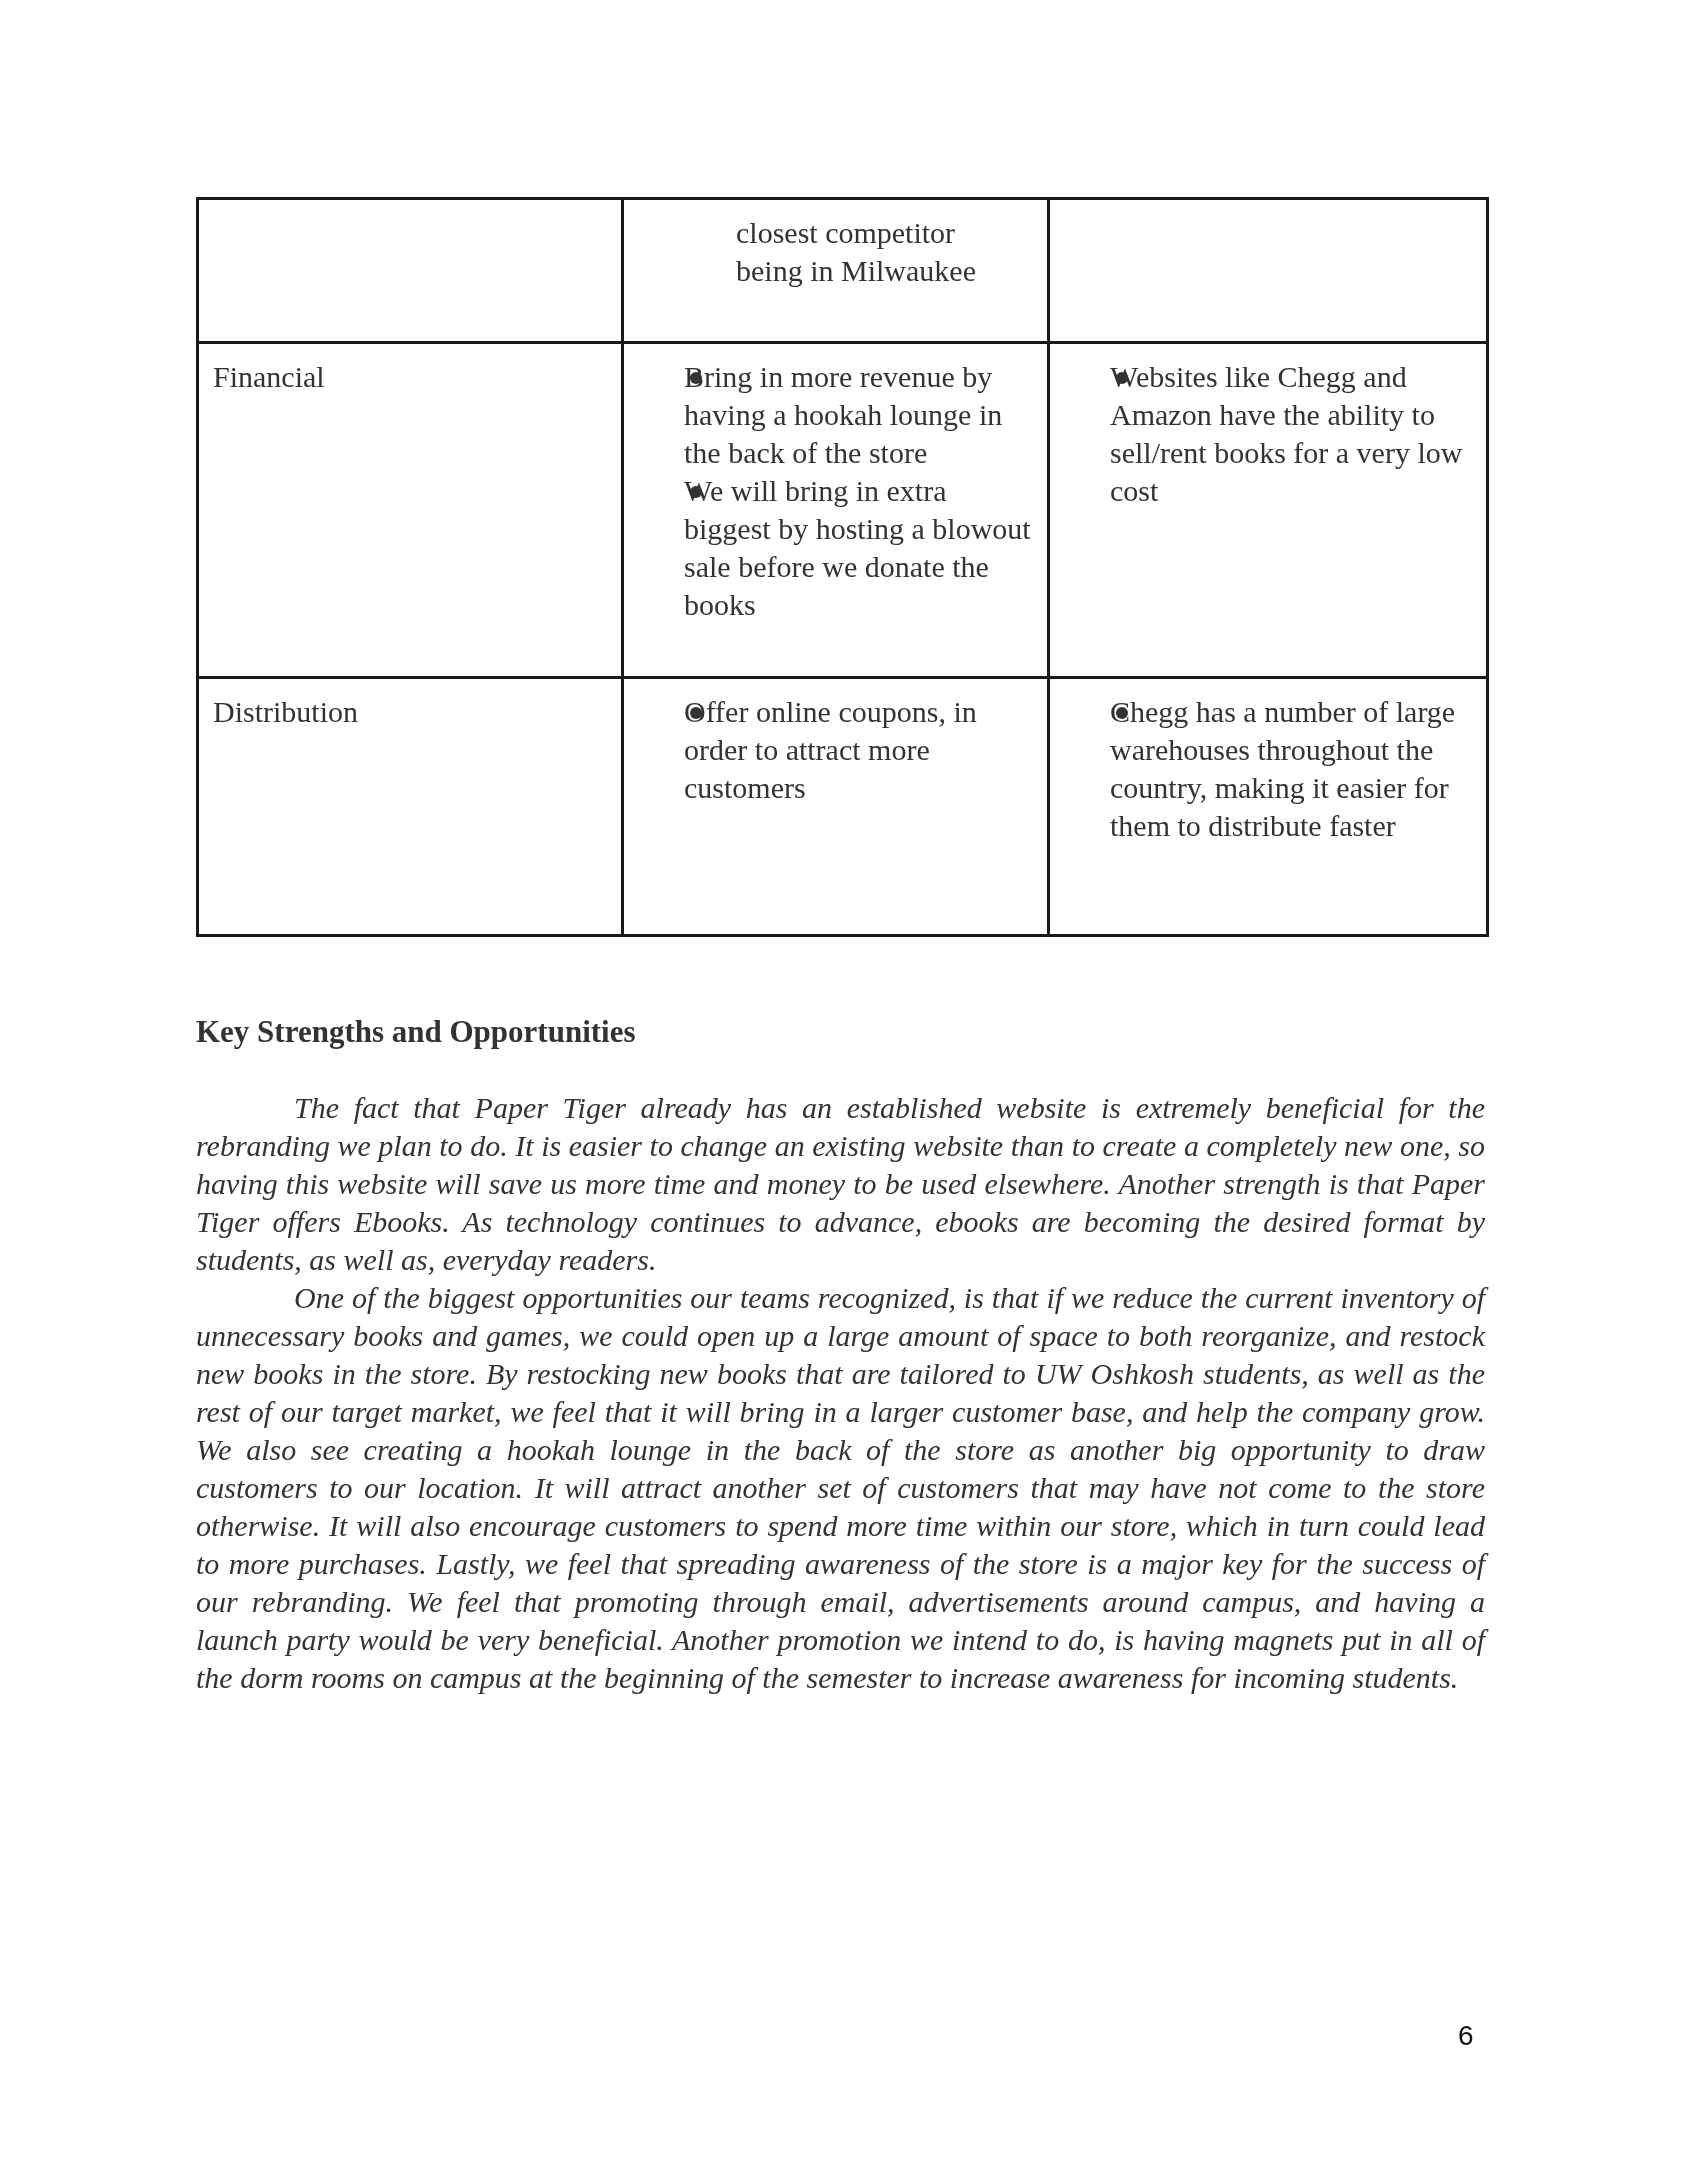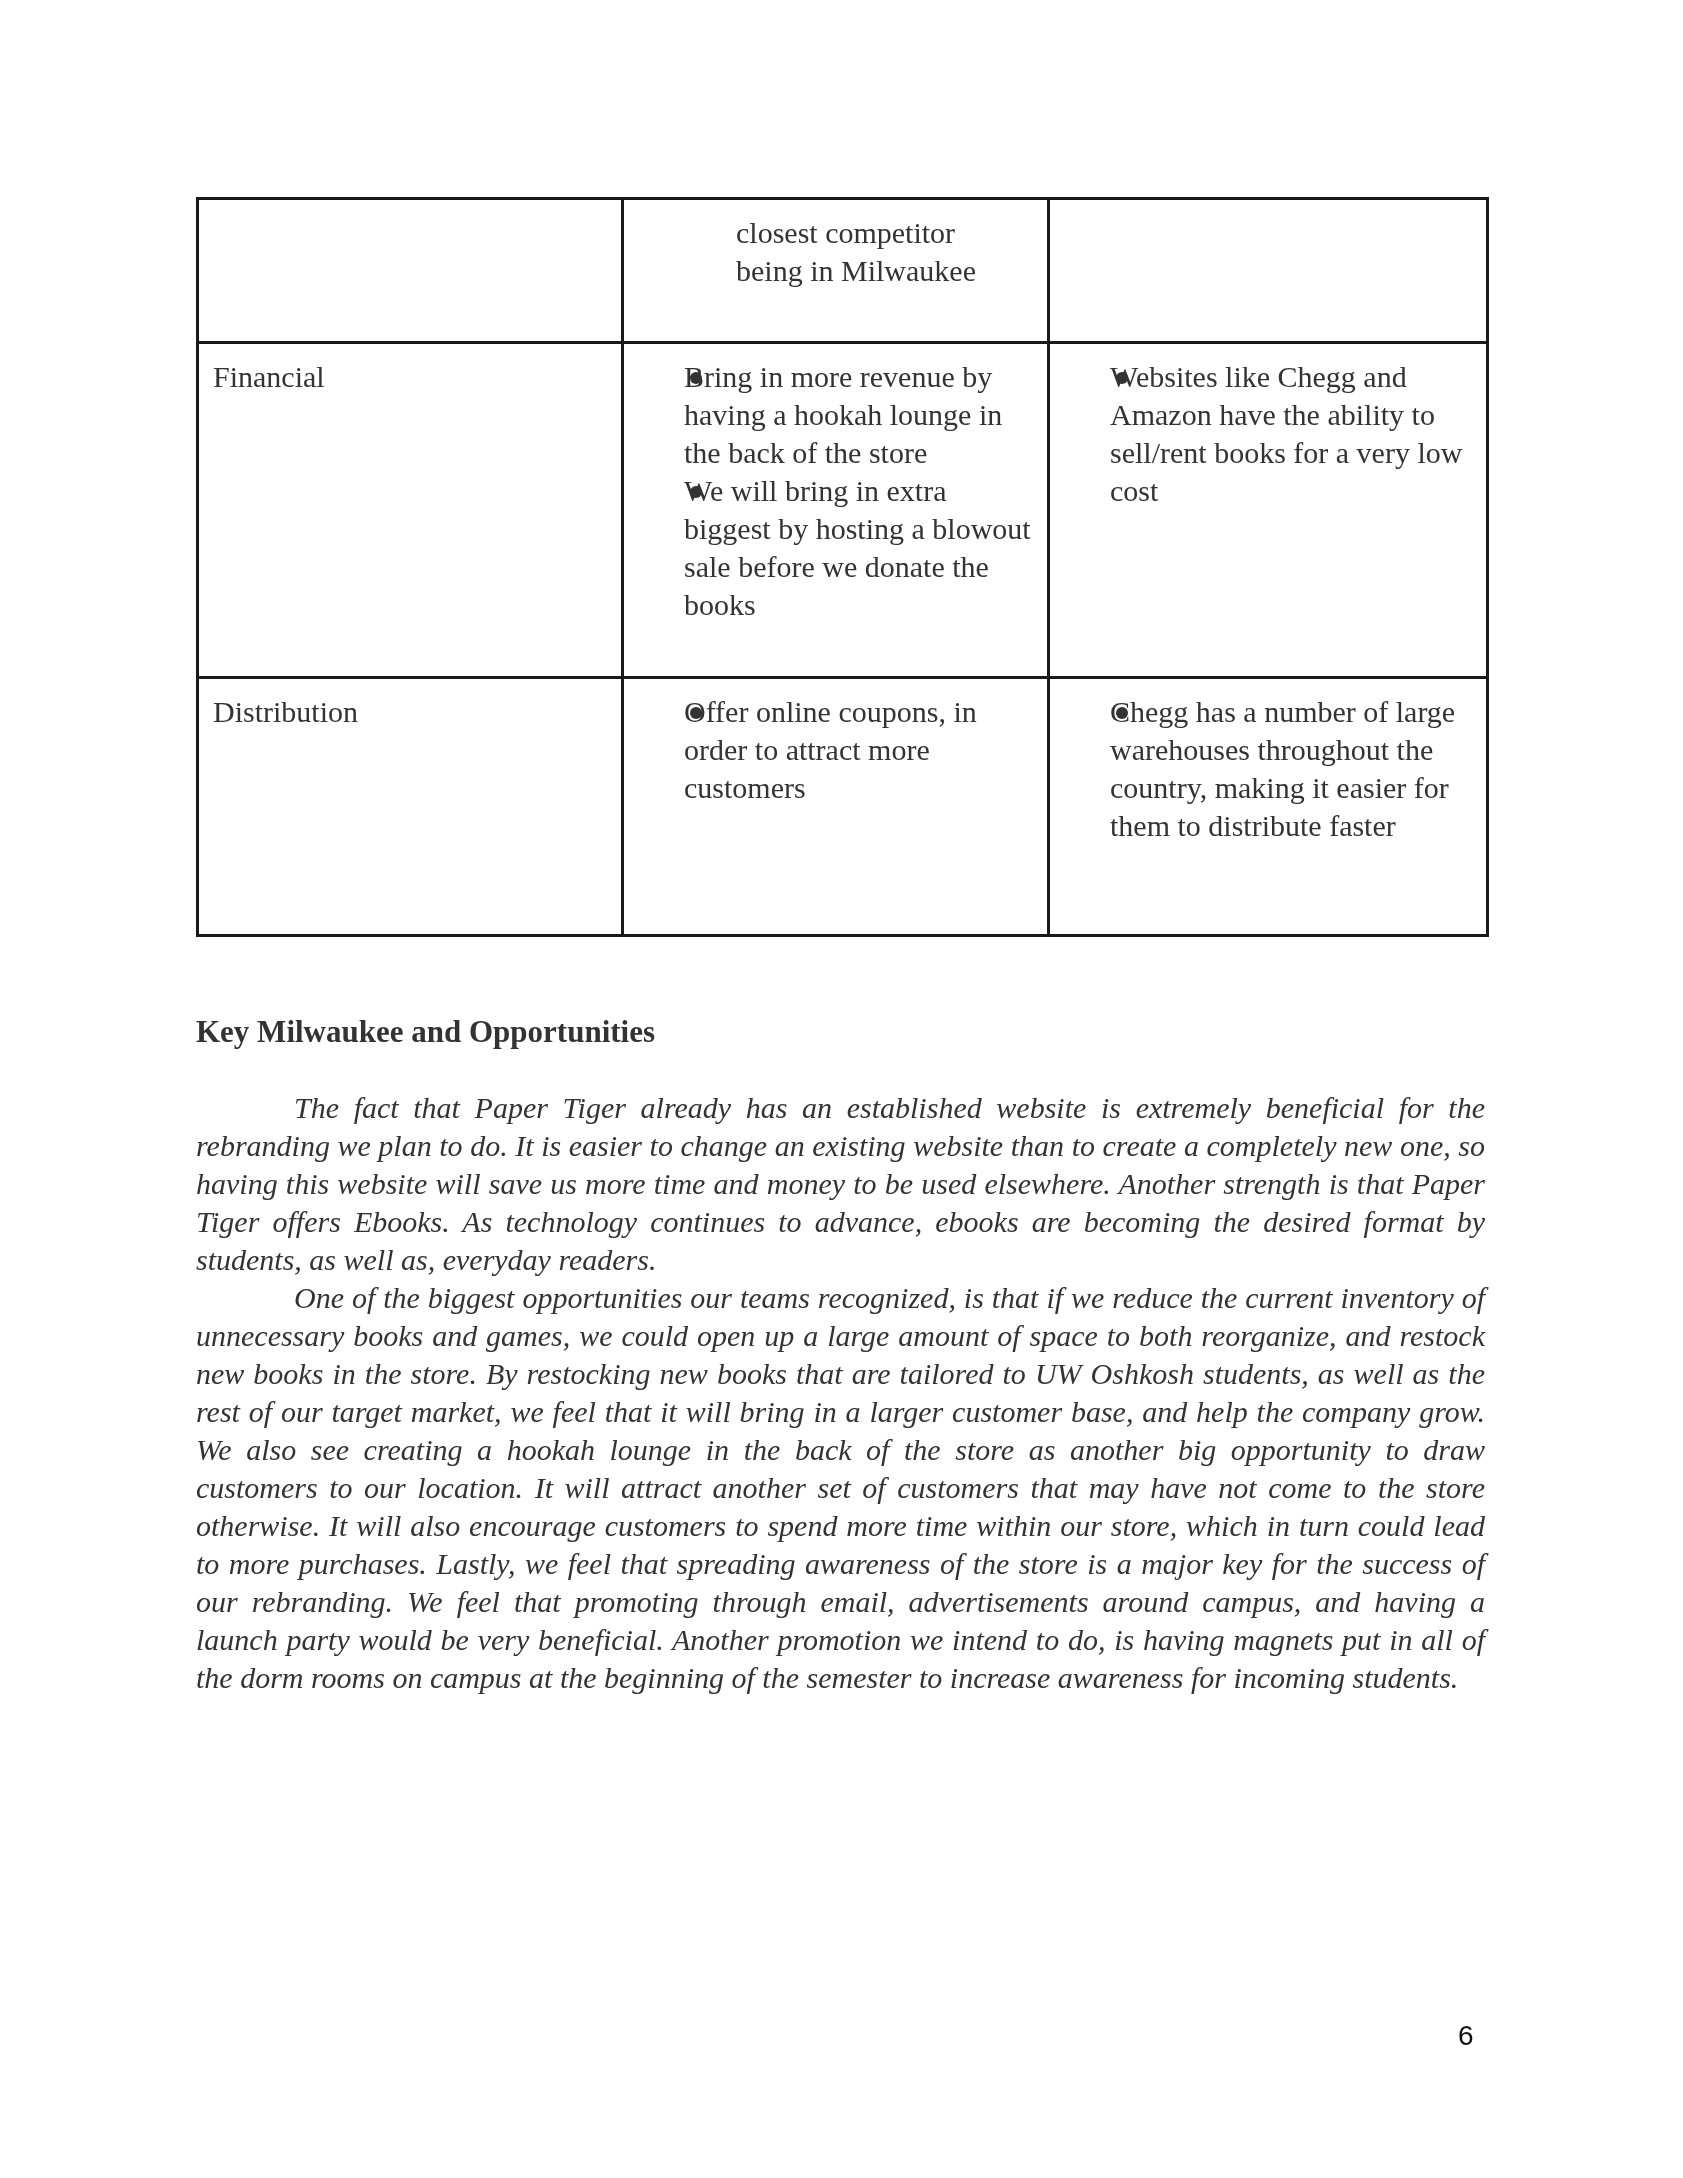--- a/index.html
+++ b/index.html
@@ -98,21 +98,21 @@
             <li>
               <span class="dot"></span>
               <span>Chegg has a number of large warehouses throughout the country, making it easier for them to distribute faster</span>
             </li>
           </ul>
         </td>
       </tr>
     </tbody>
   </table>
 
-  <h2 class="heading">Key Milwaukee and Opportunities</h2>
+  <h2 class="heading">Key Strengths and Opportunities</h2>
 
   <div class="body-text">
     <p>The fact that Paper Tiger already has an established website is extremely beneficial for the rebranding we plan to do. It is easier to change an existing website than to create a completely new one, so having this website will save us more time and money to be used elsewhere. Another strength is that Paper Tiger offers Ebooks. As technology continues to advance, ebooks are becoming the desired format by students, as well as, everyday readers.</p>
     <p>One of the biggest opportunities our teams recognized, is that if we reduce the current inventory of unnecessary books and games, we could open up a large amount of space to both reorganize, and restock new books in the store. By restocking new books that are tailored to UW Oshkosh students, as well as the rest of our target market, we feel that it will bring in a larger customer base, and help the company grow. We also see creating a hookah lounge in the back of the store as another big opportunity to draw customers to our location. It will attract another set of customers that may have not come to the store otherwise. It will also encourage customers to spend more time within our store, which in turn could lead to more purchases. Lastly, we feel that spreading awareness of the store is a major key for the success of our rebranding. We feel that promoting through email, advertisements around campus, and having a launch party would be very beneficial. Another promotion we intend to do, is having magnets put in all of the dorm rooms on campus at the beginning of the semester to increase awareness for incoming students.</p>
   </div>
 
   <div class="page-number">6</div>
 </div>
 
 

